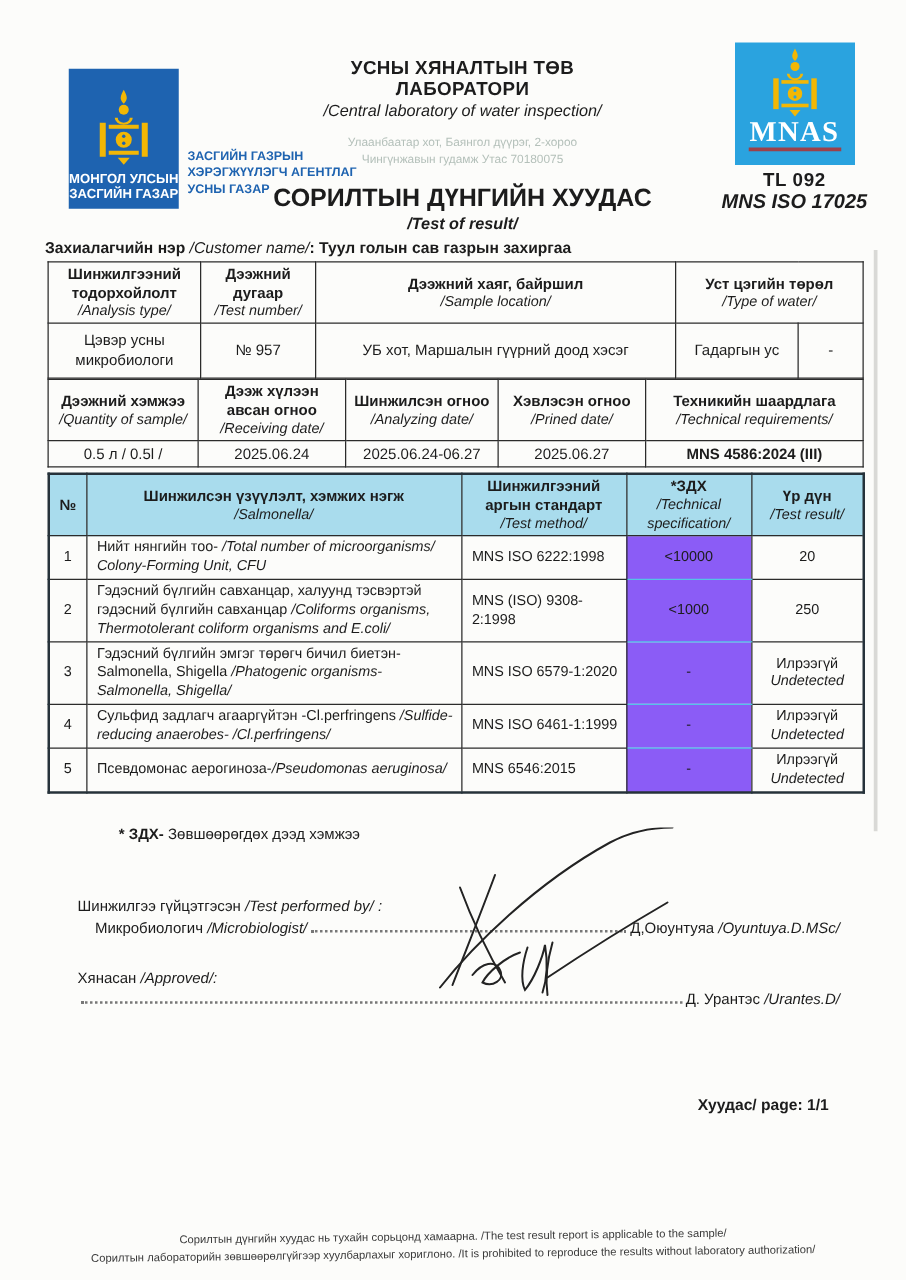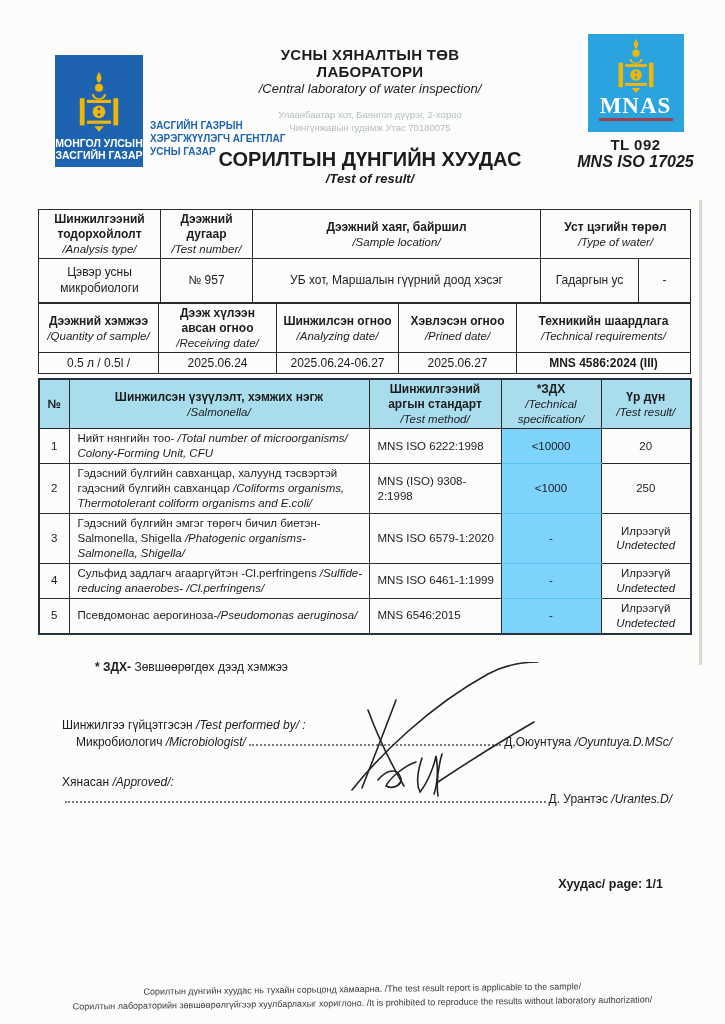--- a/index.html
+++ b/index.html
@@ -61,21 +61,21 @@
   .t-dates .row-data td { height:21px; font-size:12px; }
   .t-dates .req { font-weight:bold; }
 
   .t-results { top:378px; }
   .t-results td, .t-results th { border:1px solid #2b2b2b; }
   .t-results { border:2px solid #26323a; }
   .t-results thead th { background:#a9dced; height:47px; }
   .t-results .param { text-align:left; padding-left:8px; }
   .t-results .method { text-align:left; padding-left:8px; }
   .t-results .cell { font-size:11.5px; line-height:1.3; }
-  .t-results td.spec { background:#7dd3fc; border-top-color:#55c4e7; border-bottom-color:#55c4e7; }
+  .t-results td.spec { background:#8b5cf6; border-top-color:#55c4e7; border-bottom-color:#55c4e7; }
   .t-results tr.r1 td.spec { border-top-color:#2b2b2b; }
   .en { font-style:italic; }
   .res-en { font-style:italic; display:block; }
   .res-mn { display:block; }
 
   .footnote { position:absolute; left:95px; top:660px; font-size:12px; }
   .footnote .b { font-weight:bold; }
 
   
   .sig-block { position:absolute; left:62px; top:718px; width:610px; font-size:12px; }
@@ -151,20 +151,23 @@
           <rect x="48" y="34" width="6" height="34"></rect>
         </g>
       </svg>
       <div class="mnas-letters">MNAS</div>
       <div class="mnas-redline"></div>
     </div>
     <div class="mnas-cert">TL 092</div>
     <div class="mnas-std">MNS ISO 17025</div>
   </div>
 
+  <div class="customer-line">
+    <span class="b">Захиалагчийн нэр </span><span class="i">/Customer name/</span><span class="b">: </span><span class="b">Туул голын сав газрын захиргаа</span>
+  </div>
 
   <table class="tbl t-sample">
     <colgroup>
         <col style="width:122px">
         <col style="width:92px">
         <col style="width:288px">
         <col style="width:98px">
         <col style="width:52px">
       </colgroup>
     <tbody>

